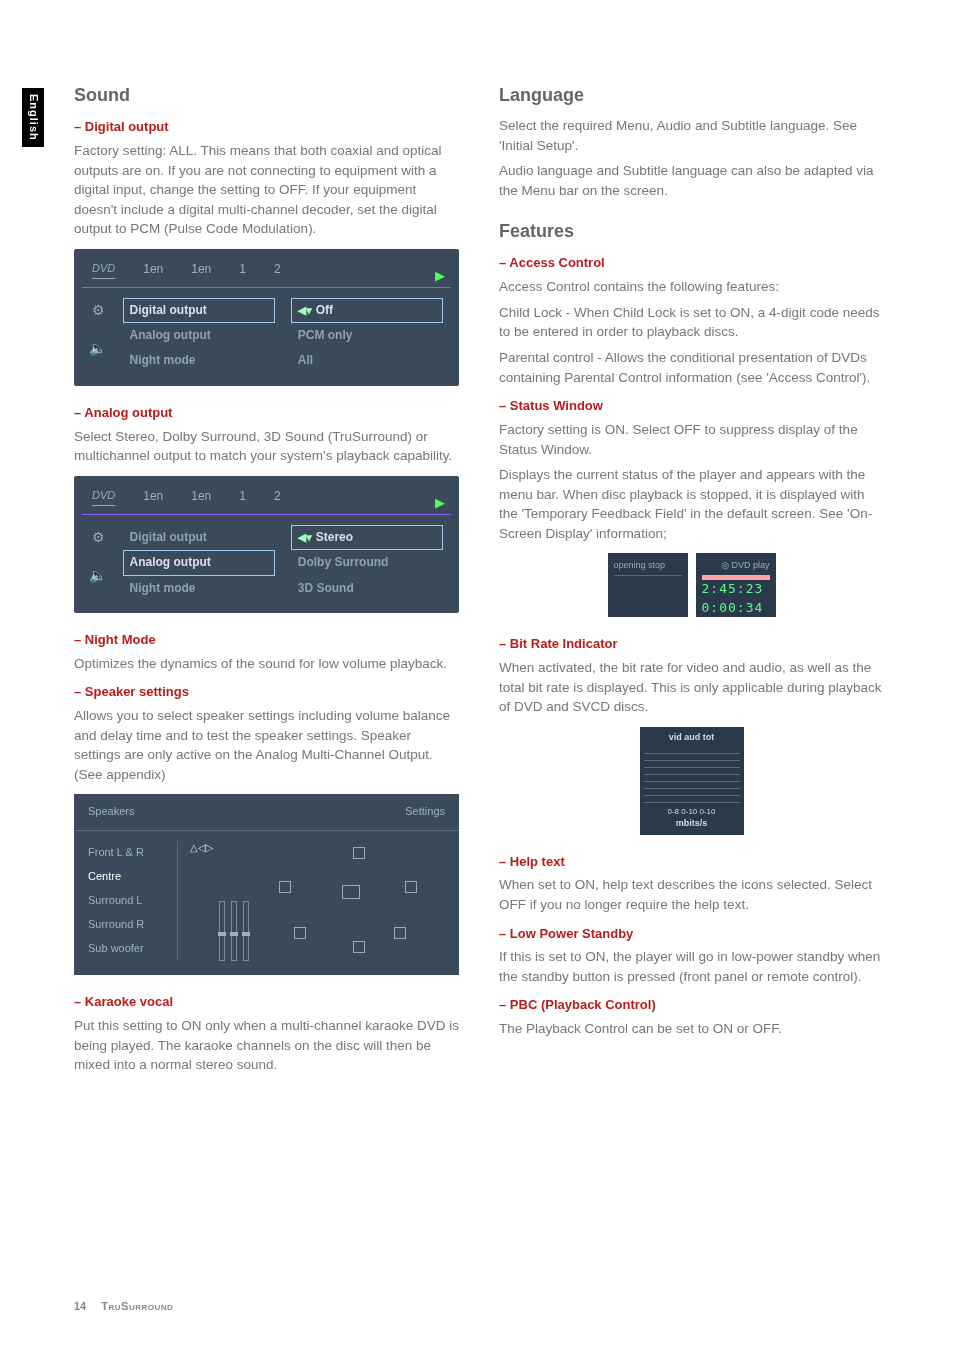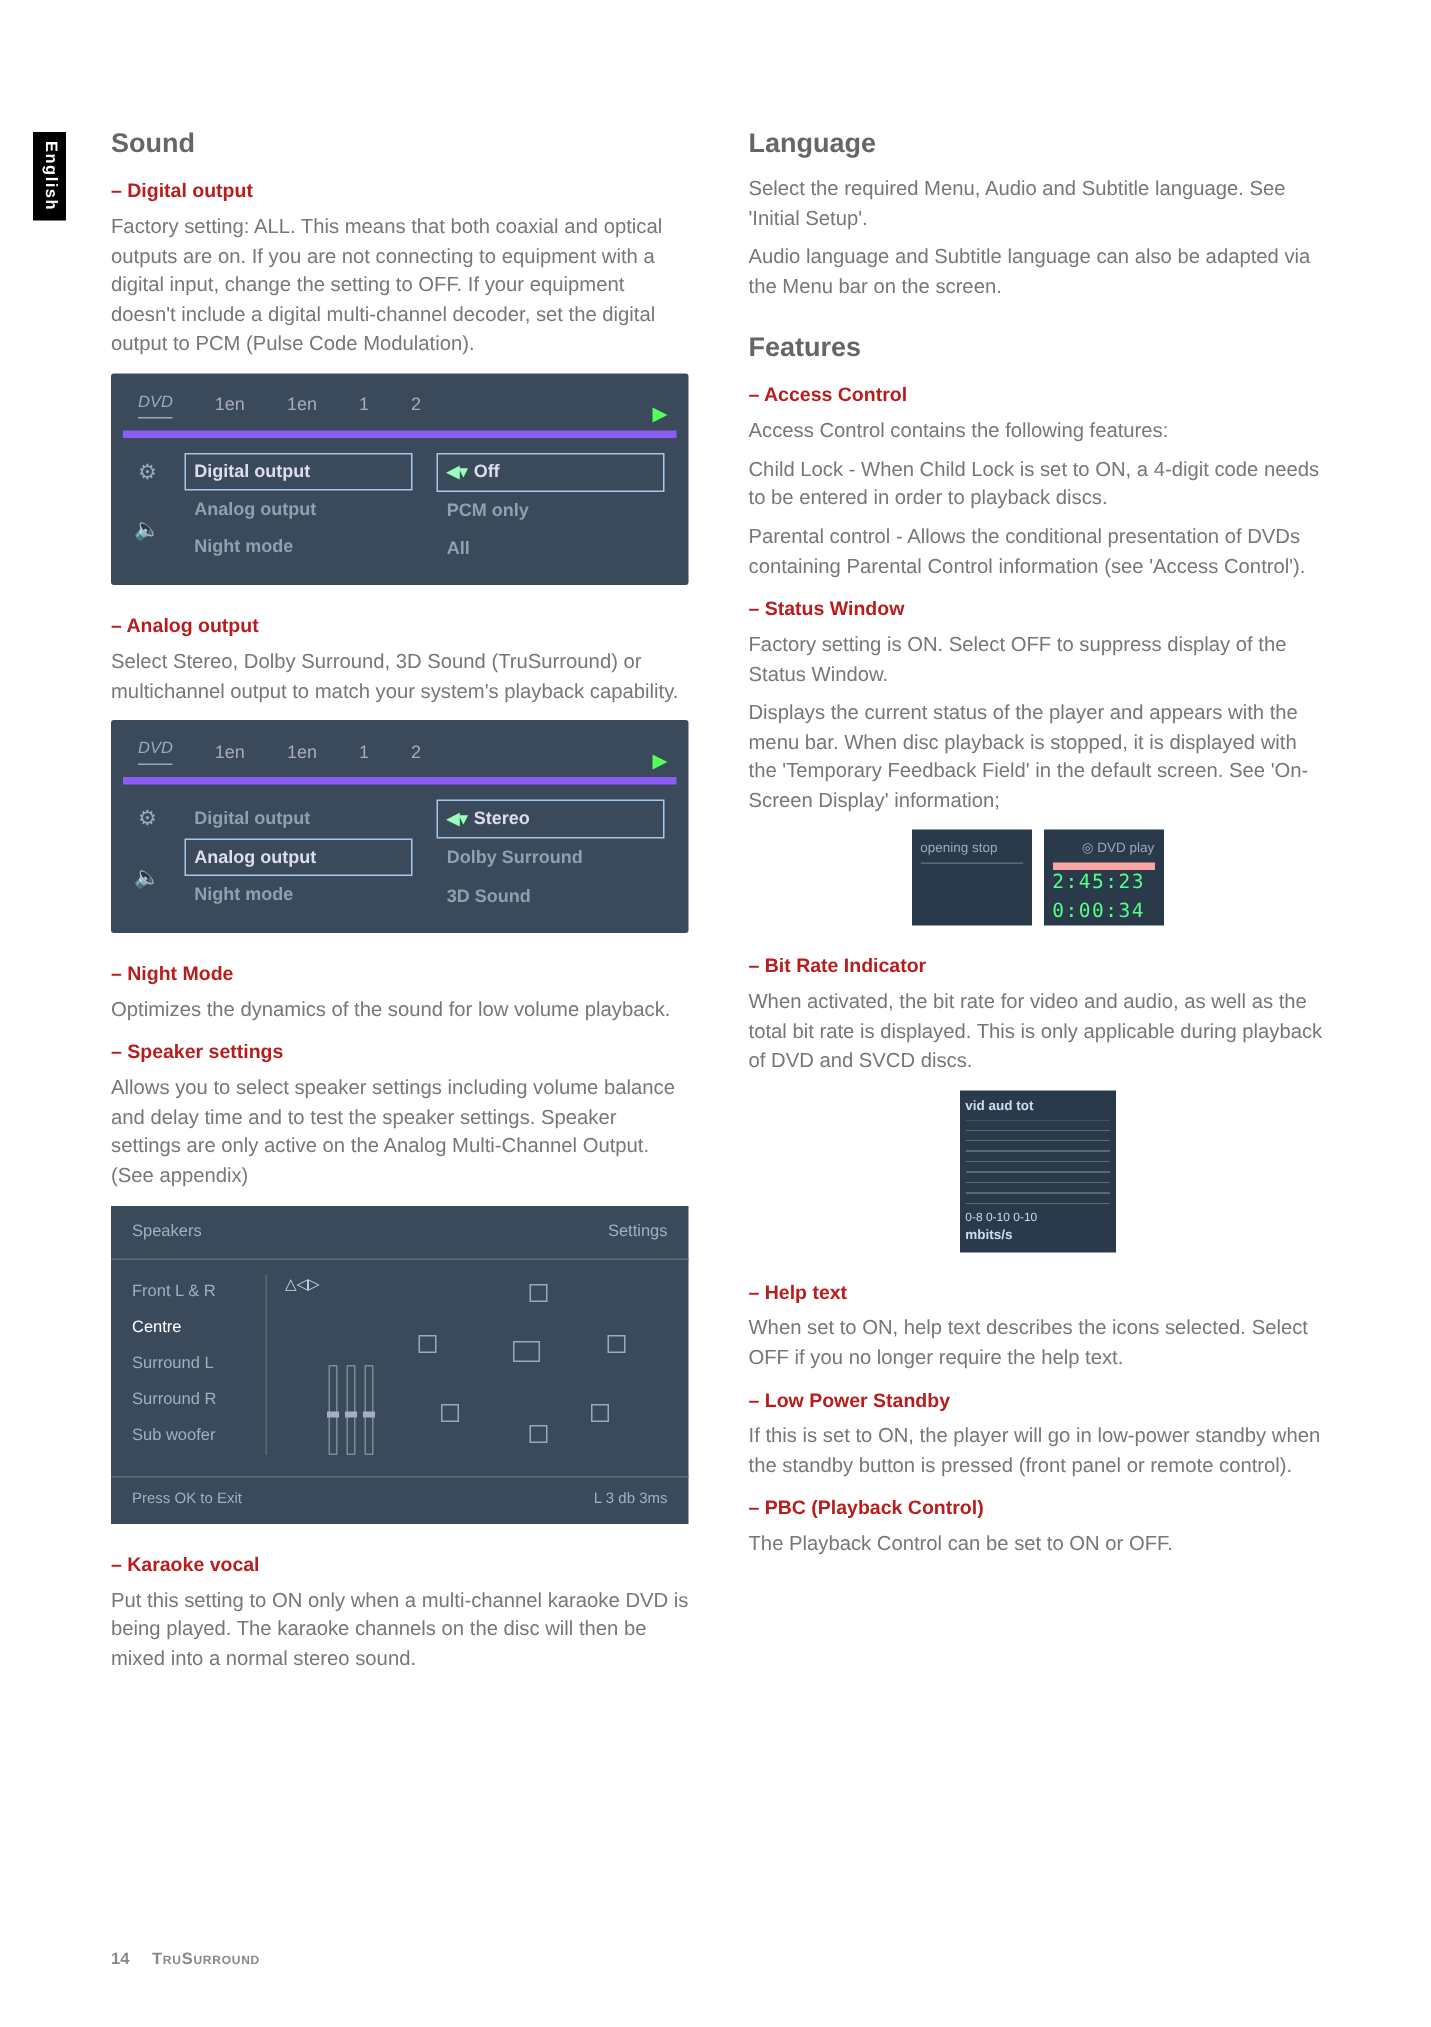--- a/index.html
+++ b/index.html
@@ -4,21 +4,21 @@
 <style>
   * { margin: 0; padding: 0; box-sizing: border-box; }
   body { background: #fff; font-family: "Helvetica Neue", Arial, sans-serif; color: #555; font-size: 13.5px; line-height: 1.45; width: 954px; height: 1351px; position: relative; }
   .side-tab { position: absolute; left: 22px; top: 88px; background: #000; color: #fff; font-size: 11px; font-weight: bold; padding: 6px 3px; writing-mode: vertical-rl; text-orientation: mixed; letter-spacing: 1px; }
   .page { padding: 78px 70px 40px 74px; display: flex; gap: 40px; }
   .col { flex: 1; }
   h2 { font-size: 18px; font-weight: bold; color: #666; margin-bottom: 8px; margin-top: 4px; }
   h3 { font-size: 13px; font-weight: bold; color: #b91c1c; margin: 10px 0 4px 0; }
   p { margin-bottom: 6px; color: #777; }
   .ui-shot { background: #3a4a5a; border-radius: 2px; margin: 10px 0 18px 0; padding: 8px; }
-  .menubar { display: flex; align-items: flex-end; gap: 28px; border-bottom: 5px solid #8b5cf6; padding: 4px 10px 8px 10px; color: #aab; font-size: 12px; position: relative; }
+  .menubar { display: flex; align-items: flex-start; gap: 28px; border-bottom: 1px solid #8b5cf6; padding: 4px 10px 8px 10px; color: #aab; font-size: 12px; position: relative; }
   .menubar .dvd { color: #9ab; font-style: italic; font-size: 11px; border-bottom: 1px solid #9ab; padding-bottom: 1px; }
   .menubar .arrow { position: absolute; right: 6px; top: 10px; color: #5f5; font-size: 13px; }
   .listrow { display: flex; margin-top: 6px; }
   .listcol { width: 50%; padding: 4px 8px; color: #8fa0b0; font-size: 12px; font-weight: bold; }
   .listcol .item { padding: 3px 6px; border: 1px solid transparent; }
   .listcol .sel { border: 1px solid #a0c8f0; color: #dde; }
   .tri { color: #9fb; font-size: 11px; margin-right: 4px; }
   .sidecol { width: 36px; display: flex; flex-direction: column; align-items: center; gap: 18px; padding-top: 6px; color: #9ab; font-size: 14px; }
 
   .speaker-shot { background: #3a4a5a; margin: 10px 0 18px 0; padding: 0; color: #9fb0c0; font-size: 11px; }
@@ -30,21 +30,21 @@
   .spk-sliders { display: flex; align-items: flex-end; gap: 6px; }
   .slider { width: 6px; height: 60px; border: 1px solid #7a8a98; position: relative; }
   .slider .knob { position: absolute; left: -2px; width: 8px; height: 4px; background: #aac; top: 30px; }
   .spk-diagram { flex: 1; position: relative; height: 120px; }
   .spk { position: absolute; width: 12px; height: 12px; border: 1px solid #9ab; }
   .speaker-bottom { display: flex; justify-content: space-between; padding: 8px 14px; border-top: 1px solid #5a6a78; font-size: 10px; }
 
   .small-shots { display: flex; gap: 8px; justify-content: center; margin: 10px 0 18px 0; }
   .small-shot { background: #2a3a4a; width: 80px; height: 64px; padding: 6px; font-size: 9px; color: #9ab; position: relative; }
   .small-shot .time { color: #5f8; font-family: monospace; font-size: 13px; letter-spacing: 1px; }
-  .bitrate-shot { background: #2a3a4a; width: 104px; margin: 10px auto 18px auto; padding: 4px; font-size: 9px; color: #cde; text-align: left; }
+  .bitrate-shot { background: #2a3a4a; width: 104px; margin: 10px auto 18px auto; padding: 4px; font-size: 9px; color: #cde; text-align: center; }
   .bitrate-shot .bars { height: 56px; background: repeating-linear-gradient(to bottom, transparent 0 6px, #5a6a78 6px 7px); margin: 3px 0; }
 
   .footer { position: absolute; bottom: 36px; left: 74px; font-size: 11px; color: #888; }
   .footer .pg { font-weight: bold; margin-right: 12px; }
   .footer .sec { font-variant: small-caps; letter-spacing: 0.5px; font-weight: bold; }
 </style>
 </head>
 <body>
 
 <div class="side-tab">English</div>
@@ -148,24 +148,20 @@
         <div class="spk-diagram">
           <div class="spk" style="left:50%;top:6px;"></div>
           <div class="spk" style="left:10%;top:40px;"></div>
           <div class="spk" style="left:78%;top:40px;"></div>
           <div class="spk" style="left:44%;top:44px;width:18px;height:14px;"></div>
           <div class="spk" style="left:18%;top:86px;"></div>
           <div class="spk" style="left:72%;top:86px;"></div>
           <div class="spk" style="left:50%;top:100px;"></div>
         </div>
       </div>
-      <div class="speaker-bottom">
-        <span>Press OK to Exit</span>
-        <span>L   3 db 3ms</span>
-      </div>
     </div>
 
     <h3>–  Karaoke vocal</h3>
     <p>Put this setting to ON only when a multi-channel karaoke DVD is being played. The karaoke channels on the disc will then be mixed into a normal stereo sound.</p>
   </div>
 
   <div class="col">
     <h2>Language</h2>
     <p>Select the required Menu, Audio and Subtitle language. See 'Initial Setup'.</p>
     <p>Audio language and Subtitle language can also be adapted via the Menu bar on the screen.</p>

